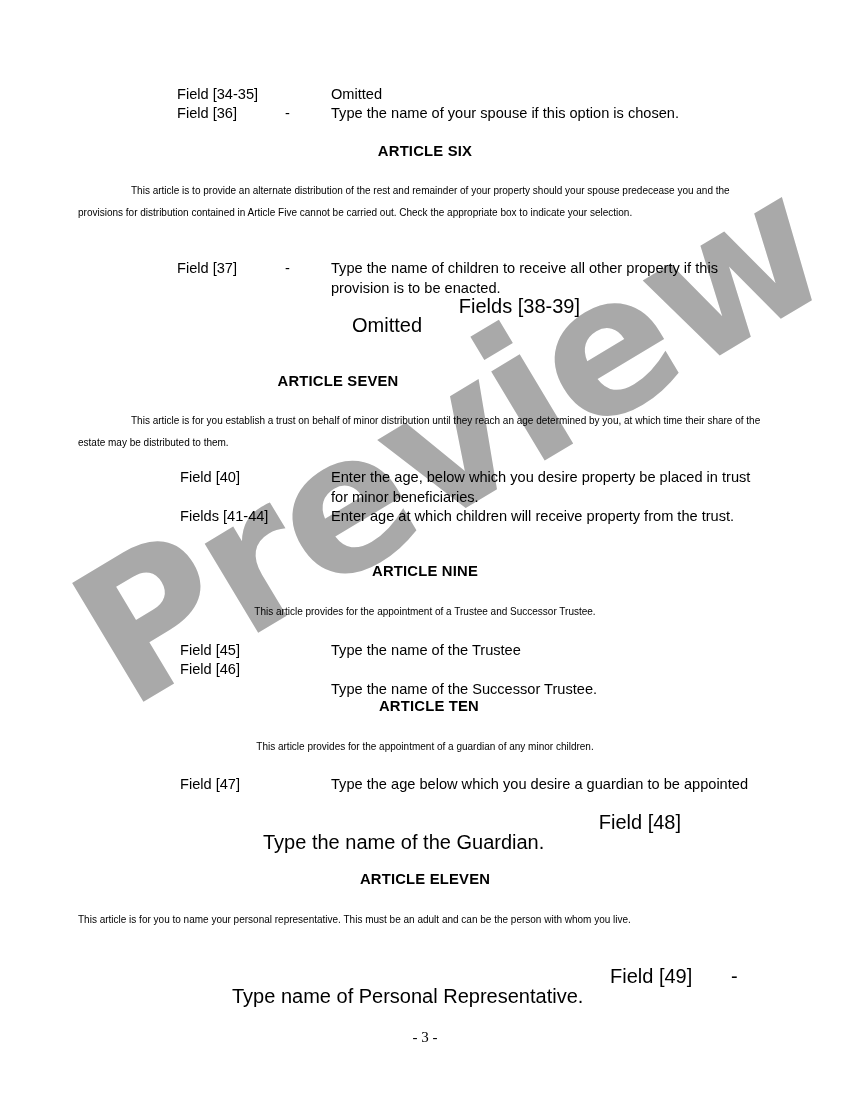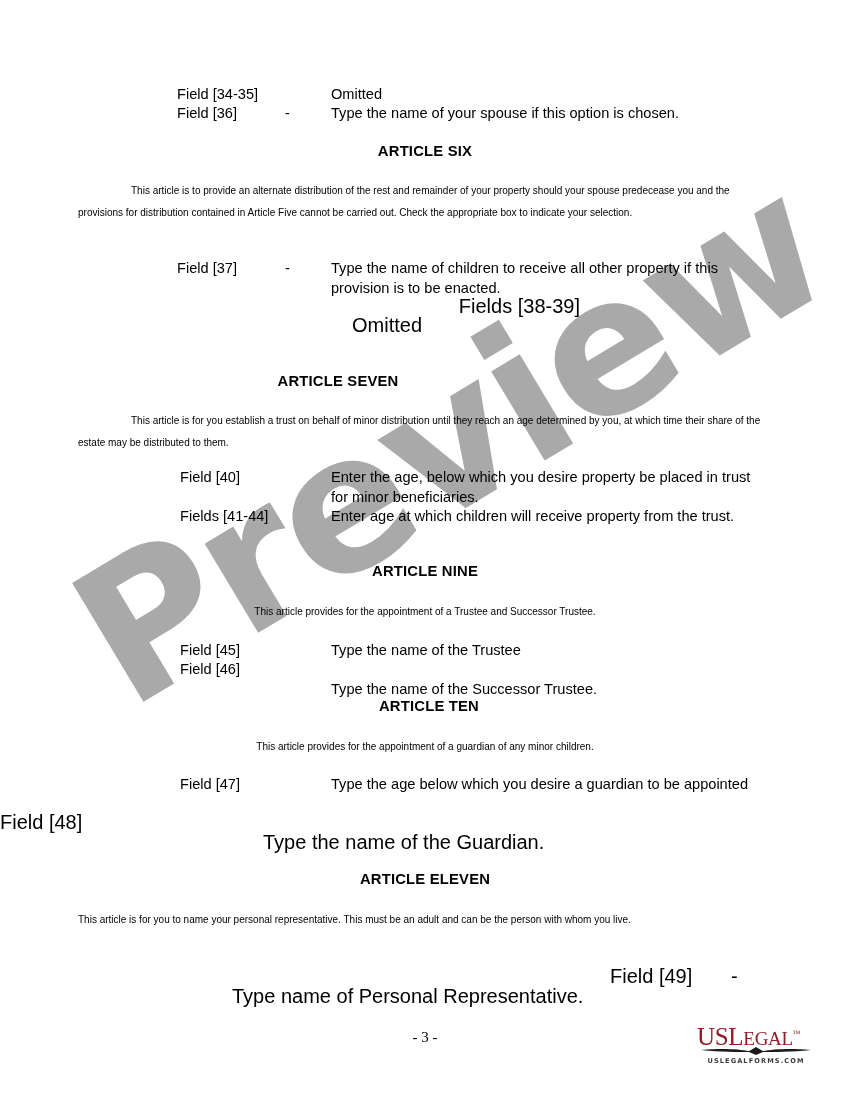--- a/index.html
+++ b/index.html
@@ -221,39 +221,31 @@
 
     <div class="heading" style="left:4px; top:698px; width:850px;">ARTICLE TEN</div>
 
     <div class="para" style="left:0; top:736px; width:850px; text-align:center;">This article provides for the appointment of a guardian of any minor children.</div>
 
     <div class="fieldrow" style="left:180px; top:775px; width:620px;">
       <span class="f-label">Field [47]</span>
       <span class="f-desc" style="left:151px; width:420px;">Type the age below which you desire a guardian to be appointed</span>
     </div>
 
-    <div class="line" style="left:0; top:813px; width:681px; ">Field [48]</div>
+    <div class="line" style="left:0; top:813px; width:681px; text-align:right;">Field [48]</div>
 
     <div class="line" style="left:263px; top:833px;">Type the name of the Guardian.</div>
 
     <div class="heading" style="left:0; top:871px; width:850px;">ARTICLE ELEVEN</div>
 
     <div class="para" style="left:78px; top:909px; width:678px;">This article is for you to name your personal representative.  This must be an adult and can be the person with whom you live.</div>
 
     <div class="line" style="left:610px; top:967px;">Field [49]</div>
     <div class="line" style="left:731px; top:967px;">-</div>
 
     <div class="line" style="left:232px; top:987px;">Type name of Personal Representative.</div>
 
   </div>
 
   <div id="footer-pageno">- 3 -</div>
 
-  <div id="logo">
-    <div class="logo-word"><span>USL</span><span class="small-caps">EGAL</span><span class="logo-tm">™</span></div>
-    <svg class="logo-eagle" viewBox="0 0 114 11">
-      <path d="M2 4 C22 2, 40 3, 50 5 L57 2 L64 5 C74 3, 92 2, 112 4 C92 6, 74 6, 64 6 L57 9 L50 6 C40 6, 22 6, 2 4 Z" fill="#1b1b1b"></path>
-      <path d="M52 4 L57 1 L62 4 L57 7 Z" fill="#1b1b1b"></path>
-    </svg>
-    <div class="logo-sub">USLEGALFORMS.COM</div>
-  </div>
 
 </div>
 
 </body></html>

